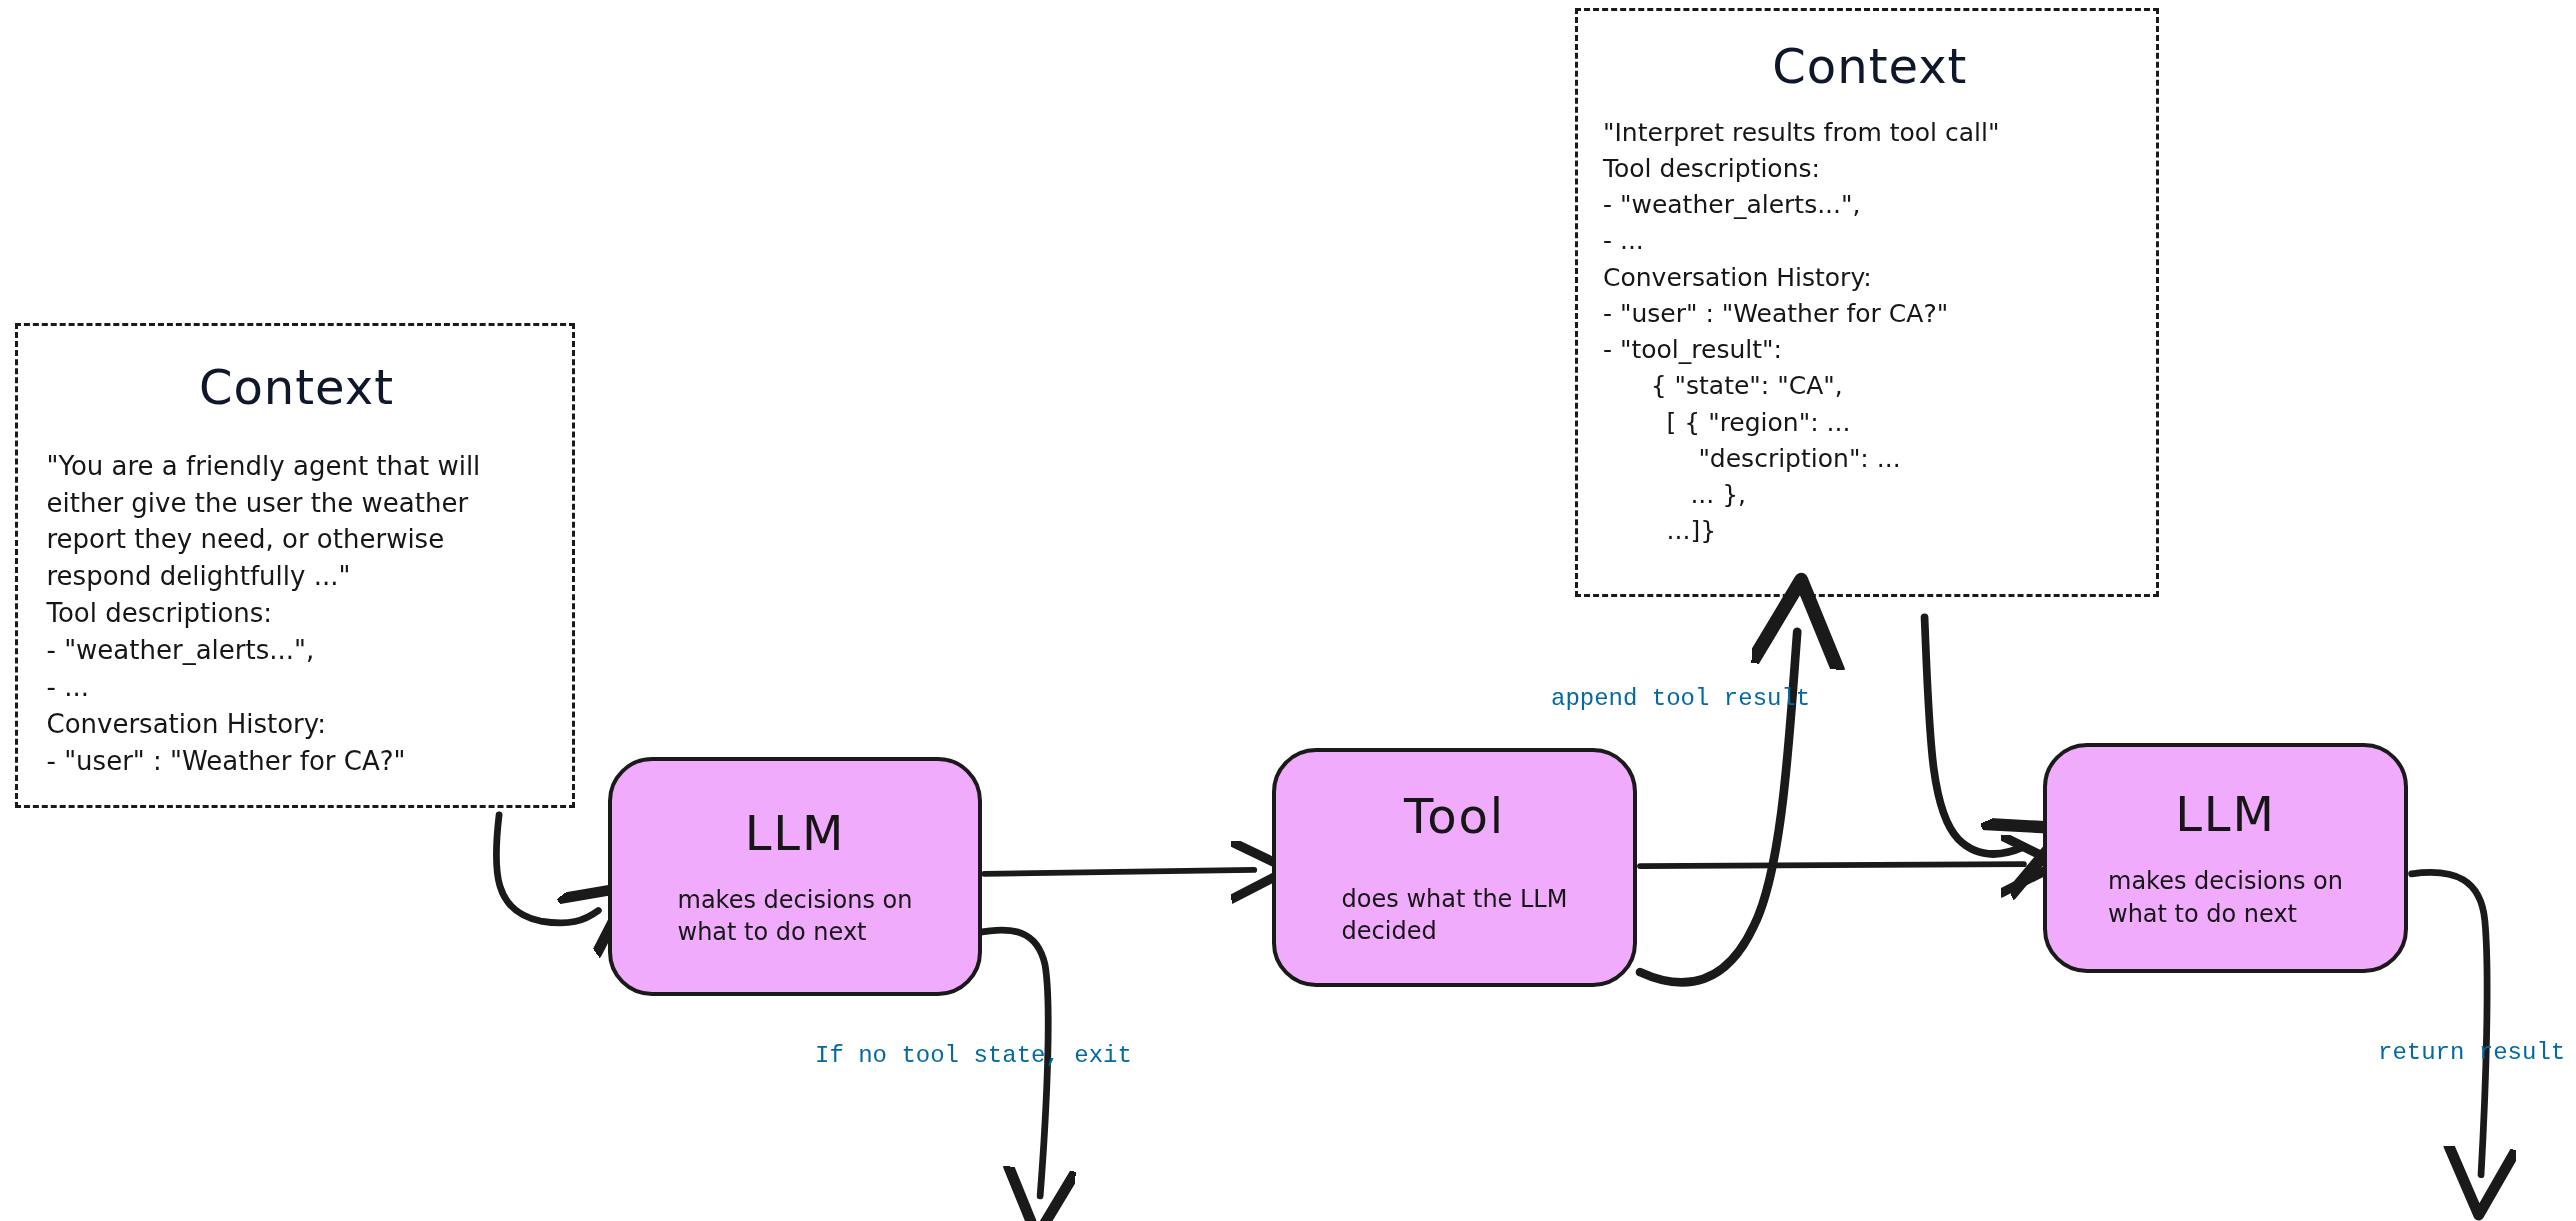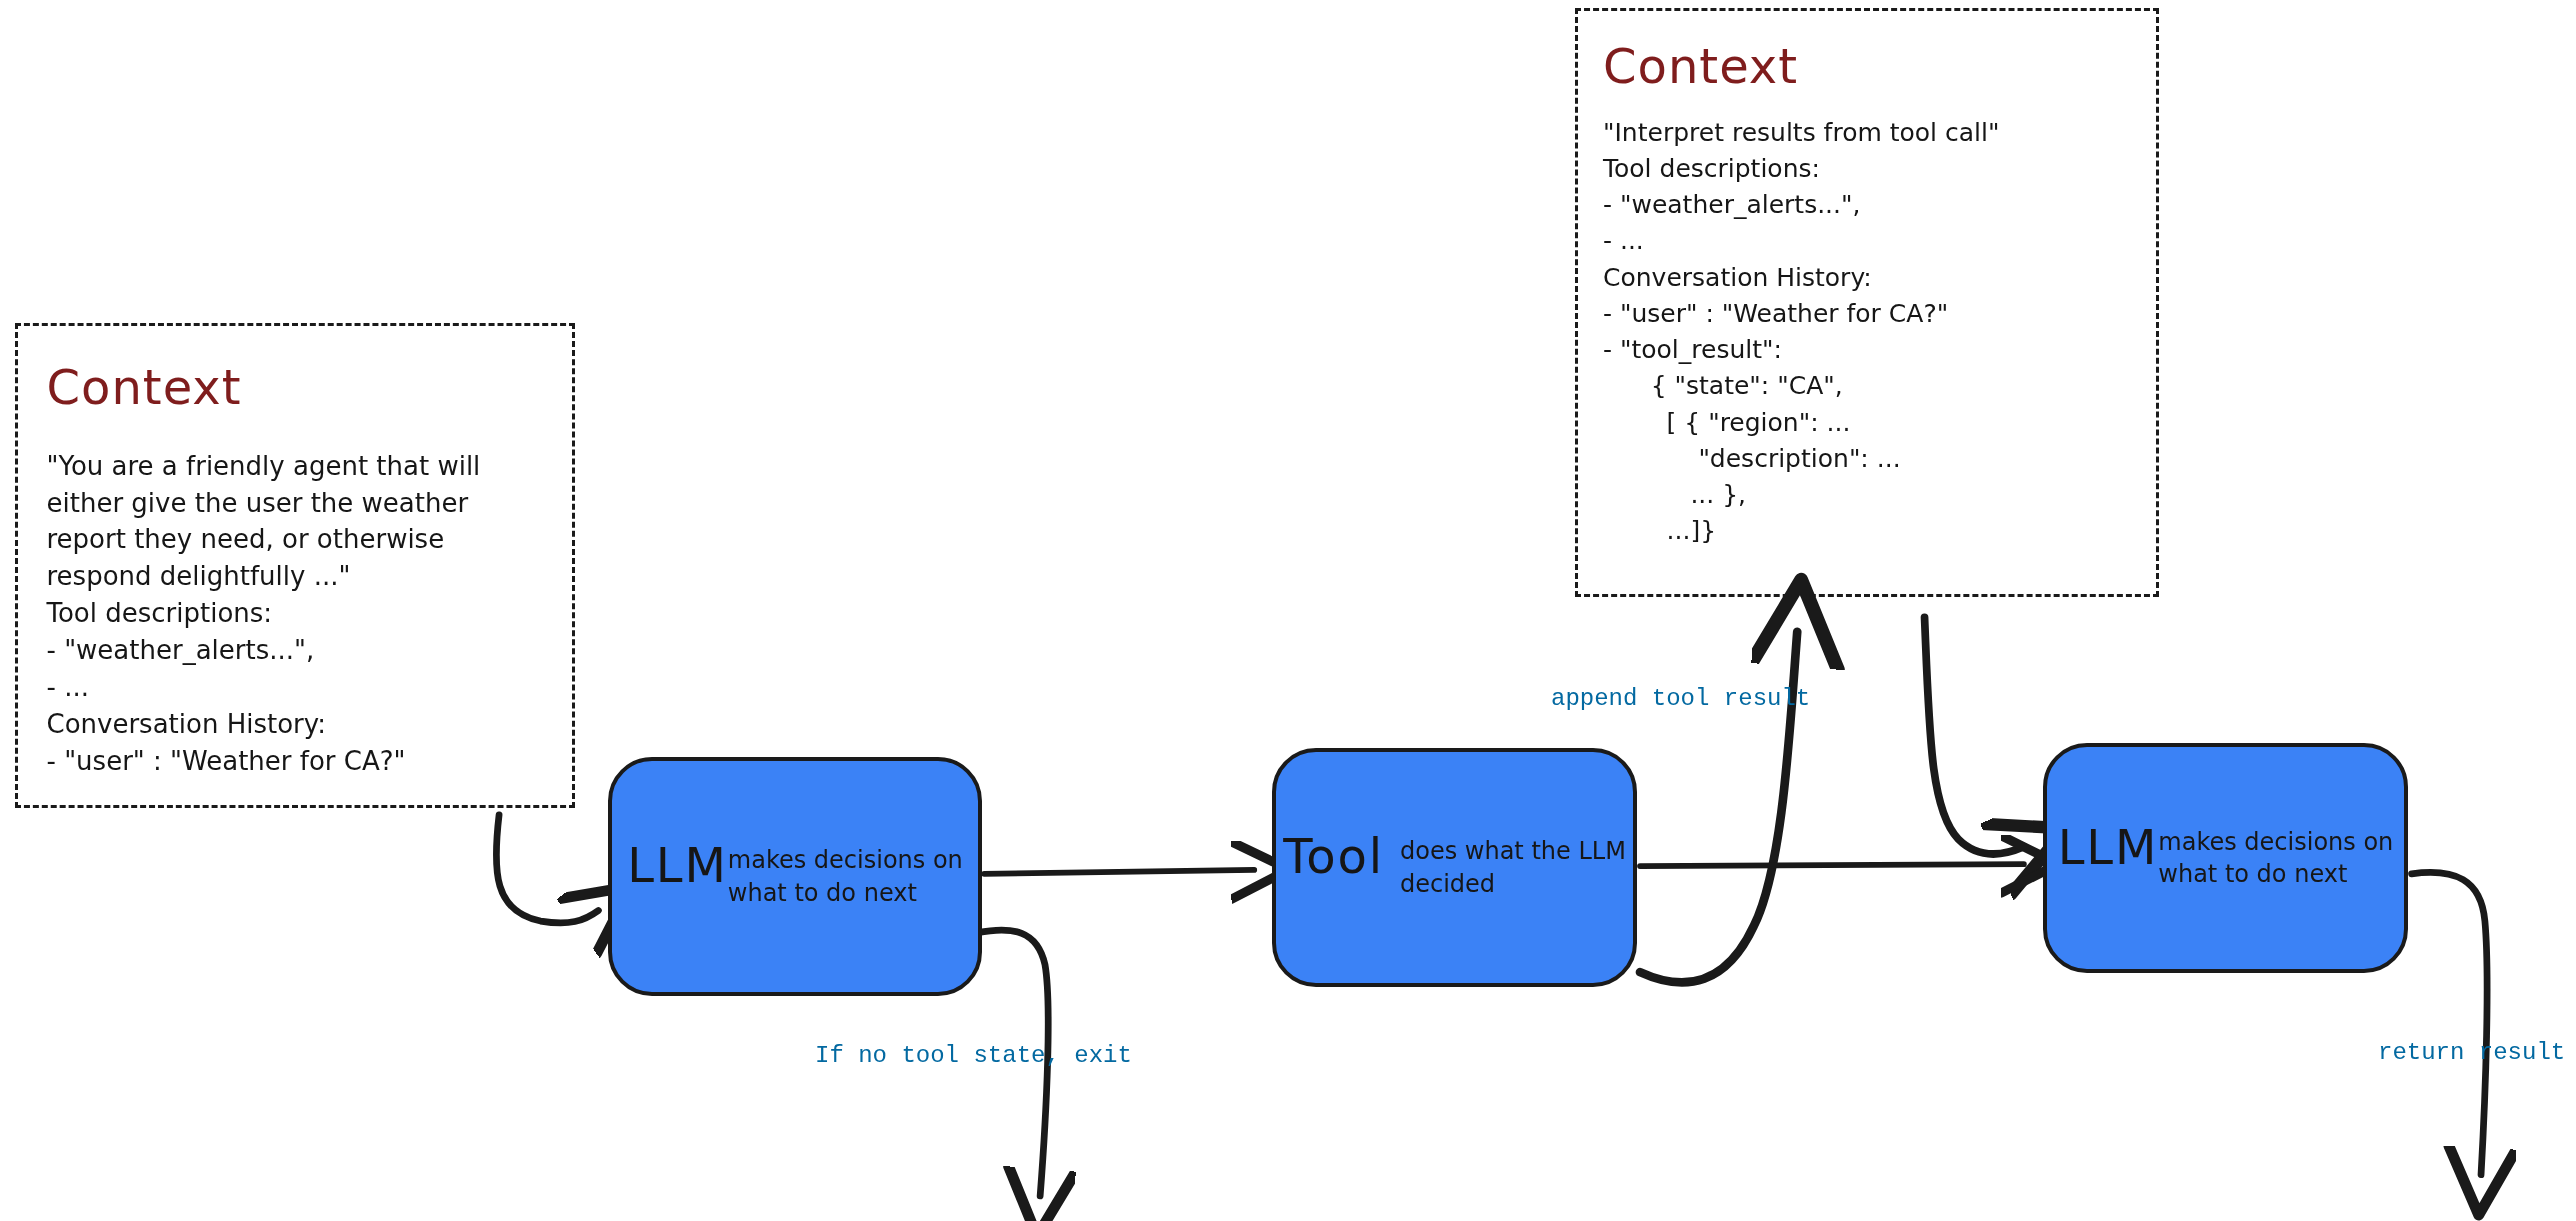--- a/index.html
+++ b/index.html
@@ -28,23 +28,24 @@
   }
 
   
   .ctx-box {
     position: absolute;
     box-sizing: border-box;
     border: 3.9px dashed #1a1a1a;
     background: transparent;
   }
   .ctx-title {
+    text-align: center;
     font-size: 48px;
     letter-spacing: 1px;
-    color: #7f1d1d;
+    color: #0f172a;
     font-family: "DejaVu Sans", sans-serif;
     font-weight: 400;
   }
   .ctx-body {
     font-size: 26px;
     line-height: 1.42;
     color: #161616;
     white-space: pre-wrap;
     font-family: "DejaVu Sans", sans-serif;
   }
@@ -70,23 +71,23 @@
   #ctx-right .ctx-title { margin: 13.5px 0 21px 0; }
   #ctx-right .ctx-body { font-size: 25px; line-height: 1.45; }
   #ctx-right .ctx-body.mono-ish { font-family: "DejaVu Sans", sans-serif; }
 
   
   .node {
     position: absolute;
     box-sizing: border-box;
     border: 4.8px solid #1a1a1a;
     border-radius: 44px;
-    background: #3b82f6;
+    background: #f0abfc;
     display: flex;
-    flex-direction: row;
+    flex-direction: column;
     align-items: center;
     justify-content: center;
   }
   .node-title {
     font-size: 48px;
     color: #161616;
     letter-spacing: 1.9px;
     margin-bottom: 23px;
     font-family: "DejaVu Sans", sans-serif;
   }

